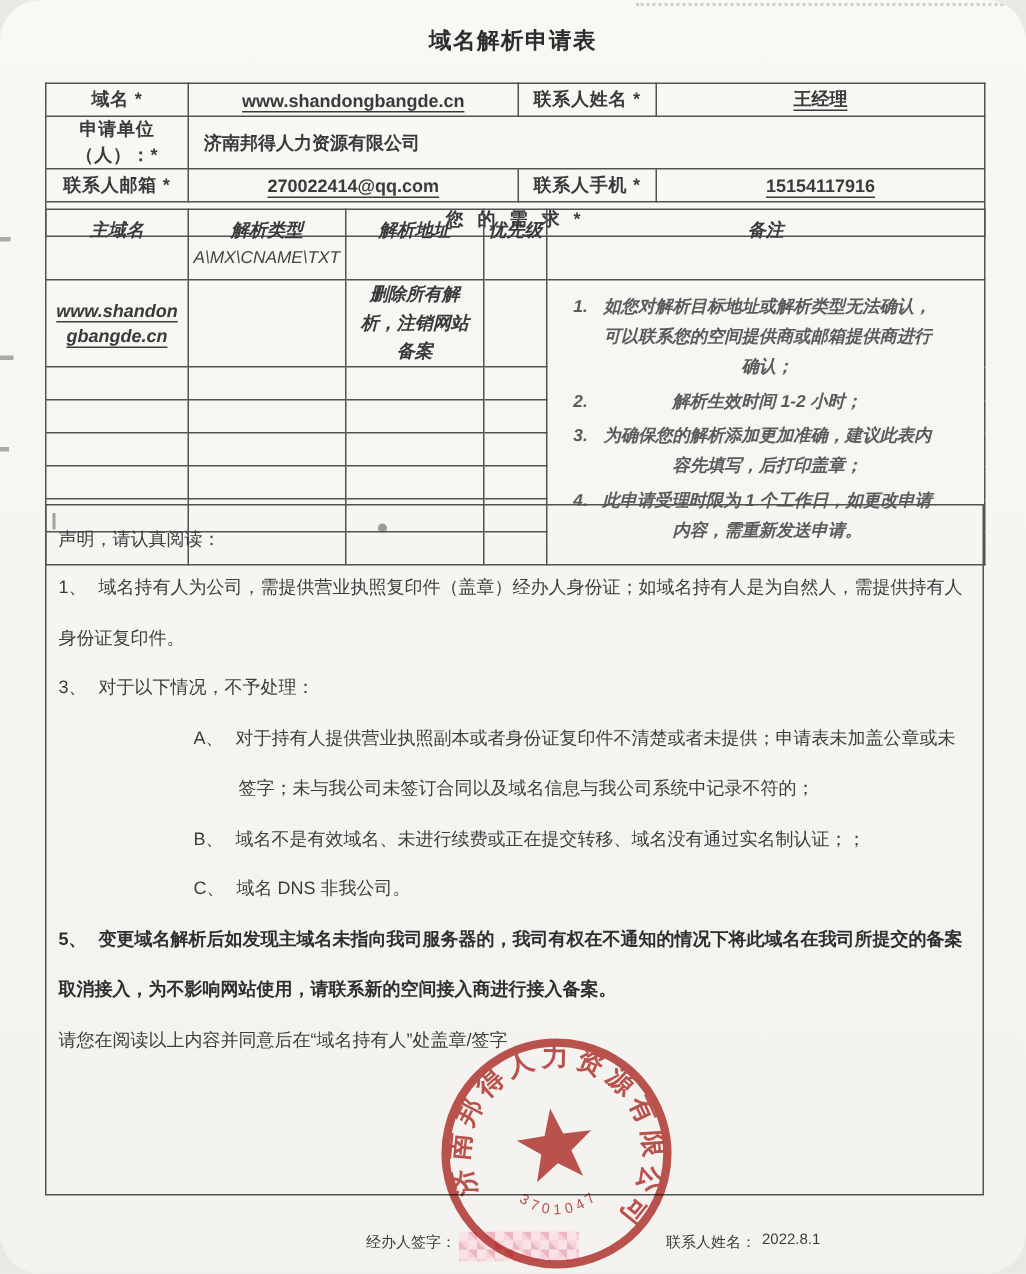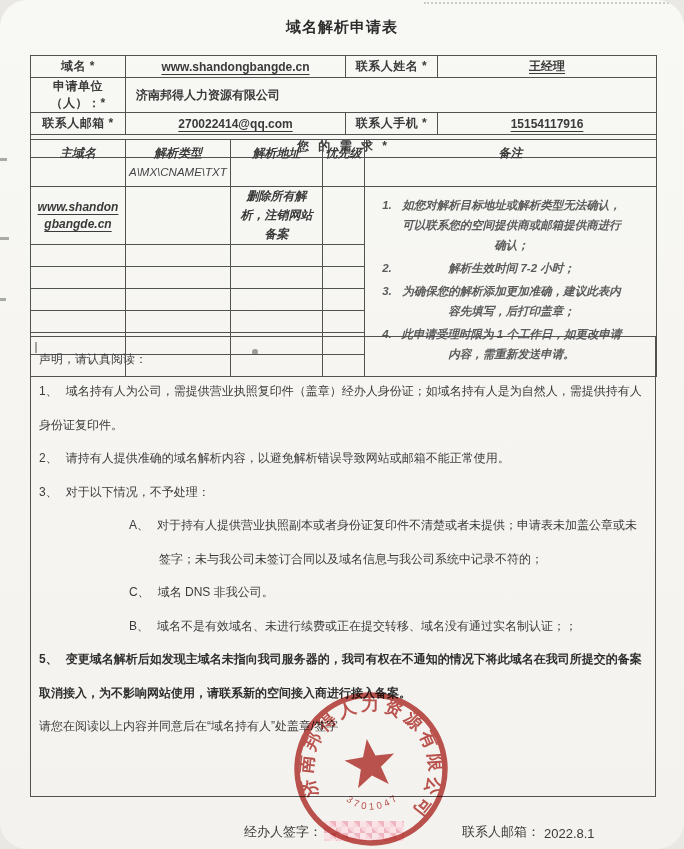--- a/index.html
+++ b/index.html
@@ -43,21 +43,21 @@
   }
   .decl-heading{line-height:28px;margin-bottom:2px;}
   .decl-item{line-height:33.5px;}
   .decl-item .num{margin-right:8px;}
   .decl-item.bold{font-weight:bold;color:#2f2f2f;}
   .decl-sub{line-height:33.5px;padding-left:120px;text-indent:-30px;}
   .decl-sub .num{margin-right:8px;}
   .consent-note{line-height:33.5px;}
   
   .holder-line{position:absolute;left:244px;top:788px;font-size:12.5px;color:#3a3a3a;}
-  .sign-row{position:absolute;left:244px;top:821px;font-size:13px;color:#3a3a3a;display:flex;align-items:flex-end;}
+  .sign-row{position:absolute;left:244px;top:821px;font-size:10px;color:#3a3a3a;display:flex;align-items:flex-start;}
   .redact{
     display:inline-block;width:80px;height:20px;margin-left:2px;
     background-image:
       linear-gradient(45deg,#edb6c1 25%,transparent 25%,transparent 75%,#edb6c1 75%),
       linear-gradient(45deg,#f6d4da 25%,#f9e3e7 25%,#f9e3e7 75%,#f6d4da 75%);
     background-size:12px 12px;background-position:0 0,6px 6px;
     border-radius:1px;
   }
   .apply-time{margin-left:58px;}
   .apply-val{margin-left:4px;}
@@ -144,21 +144,21 @@
         <td class="addr-cell">删除所有解析，注销网站备案</td>
         <td></td>
         <td class="remarks-cell" rowspan="7">
           <div>
               <div class="rk">
                 <span class="rk-n">1.</span>
                 <span class="rk-t">如您对解析目标地址或解析类型无法确认，可以联系您的空间提供商或邮箱提供商进行确认；</span>
               </div>
               <div class="rk">
                 <span class="rk-n">2.</span>
-                <span class="rk-t">解析生效时间 7-2 小时；</span>
+                <span class="rk-t">解析生效时间 1-2 小时；</span>
               </div>
               <div class="rk">
                 <span class="rk-n">3.</span>
                 <span class="rk-t">为确保您的解析添加更加准确，建议此表内容先填写，后打印盖章；</span>
               </div>
               <div class="rk">
                 <span class="rk-n">4.</span>
                 <span class="rk-t">此申请受理时限为 1 个工作日，如更改申请内容，需重新发送申请。</span>
               </div>
             </div>
@@ -200,34 +200,33 @@
           <td></td>
           <td></td>
         </tr>
       </tbody>
   </table>
 
   <div class="decl-box">
     <div class="decl-heading">声明，请认真阅读：</div>
     <div>
         <div class="decl-item"><span class="num">1、</span><span>域名持有人为公司，需提供营业执照复印件（盖章）经办人身份证；如域名持有人是为自然人，需提供持有人身份证复印件。</span></div>
-        <div class="decl-item"><span class="num">2、</span><span>请持有人提供准确的域名解析内容，以避免解析错误导致网站或邮箱不能正常使用。</span></div>
         <div class="decl-item"><span class="num">3、</span><span>对于以下情况，不予处理：</span></div>
         <div class="decl-sub"><span class="num">A、</span><span>对于持有人提供营业执照副本或者身份证复印件不清楚或者未提供；申请表未加盖公章或未签字；未与我公司未签订合同以及域名信息与我公司系统中记录不符的；</span></div>
+        <div class="decl-sub"><span class="num">B、</span><span>域名不是有效域名、未进行续费或正在提交转移、域名没有通过实名制认证；；</span></div>
         <div class="decl-sub"><span class="num">C、</span><span>域名 DNS 非我公司。</span></div>
-        <div class="decl-sub"><span class="num">B、</span><span>域名不是有效域名、未进行续费或正在提交转移、域名没有通过实名制认证；；</span></div>
         <div class="decl-item bold"><span class="num">5、</span><span>变更域名解析后如发现主域名未指向我司服务器的，我司有权在不通知的情况下将此域名在我司所提交的备案取消接入，为不影响网站使用，请联系新的空间接入商进行接入备案。</span></div>
       </div>
     <div class="consent-note">请您在阅读以上内容并同意后在“域名持有人”处盖章/签字</div>
   </div>
 
   <div class="sign-row">
     <span>经办人签字：</span>
     <span class="redact"></span>
-    <span class="apply-time">联系人邮箱：</span>
+    <span class="apply-time">联系人姓名：</span>
     <span class="apply-val">2022.8.1</span>
   </div>
 
   <svg class="stamp" viewBox="0 0 160 160">
     <defs>
       <path id="sealArc" d="M 25.5 99.8 A 58 58 0 1 1 113.3 127.5" fill="none"></path>
       <path id="serialArc" d="M 47.2 102.9 A 40 40 0 0 0 112.8 102.9" fill="none"></path>
     </defs>
     <circle cx="80" cy="80" r="73" fill="none" stroke="#b5302a" stroke-width="5.5"></circle>
     <polygon points="80,50 86.2,67.5 104.7,68 90,79.2 95.3,97 80,86.5 64.7,97 70,79.2 55.3,68 73.8,67.5" fill="#b5302a"></polygon>

